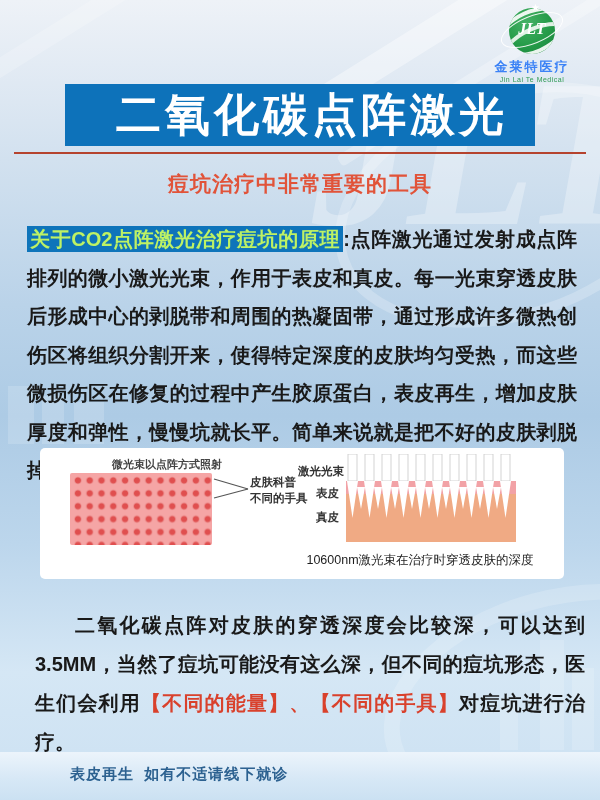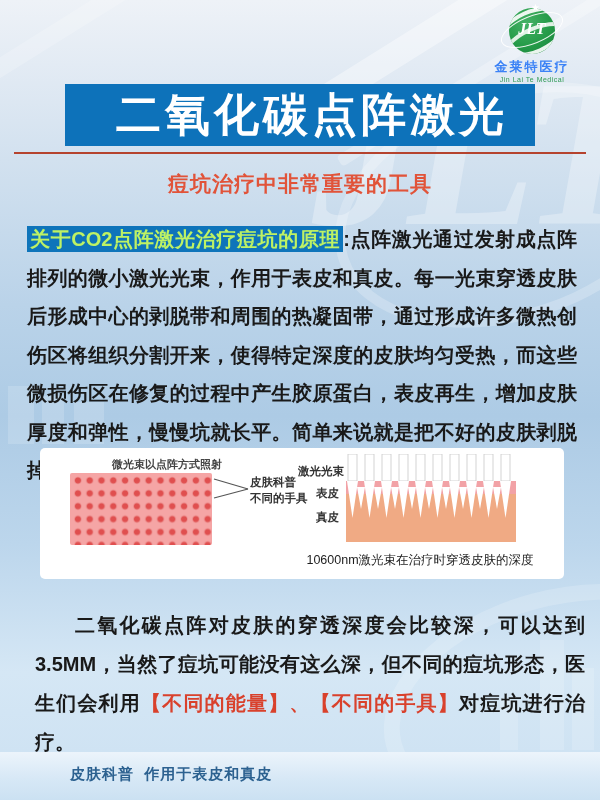--- a/index.html
+++ b/index.html
@@ -205,16 +205,16 @@
           <polygon points="130,33 138,33 134,55"></polygon>
         <polygon points="147,33 155,33 151,55"></polygon>
       </g>
     </svg>
     <div class="dg-caption-right">10600nm激光束在治疗时穿透皮肤的深度</div>
   </div>
 
   <p class="conclusion"><span>二氧化碳点阵对皮肤的穿透深度会比较深，可以达到3.5MM，当然了痘坑可能没有这么深，但不同的痘坑形态，医生们会利用</span><span class="red">【不同的能量】</span><span class="red">、</span><span class="red">【不同的手具】</span><span>对痘坑进行治疗。</span></p>
 
   <div class="footer-band">
-    <div class="footer-text">皮肤科普  作用于表皮和真皮</div>
+    <div class="footer-text">表皮再生  如有不适请线下就诊</div>
   </div>
 
 </div>
 
 </body></html>

